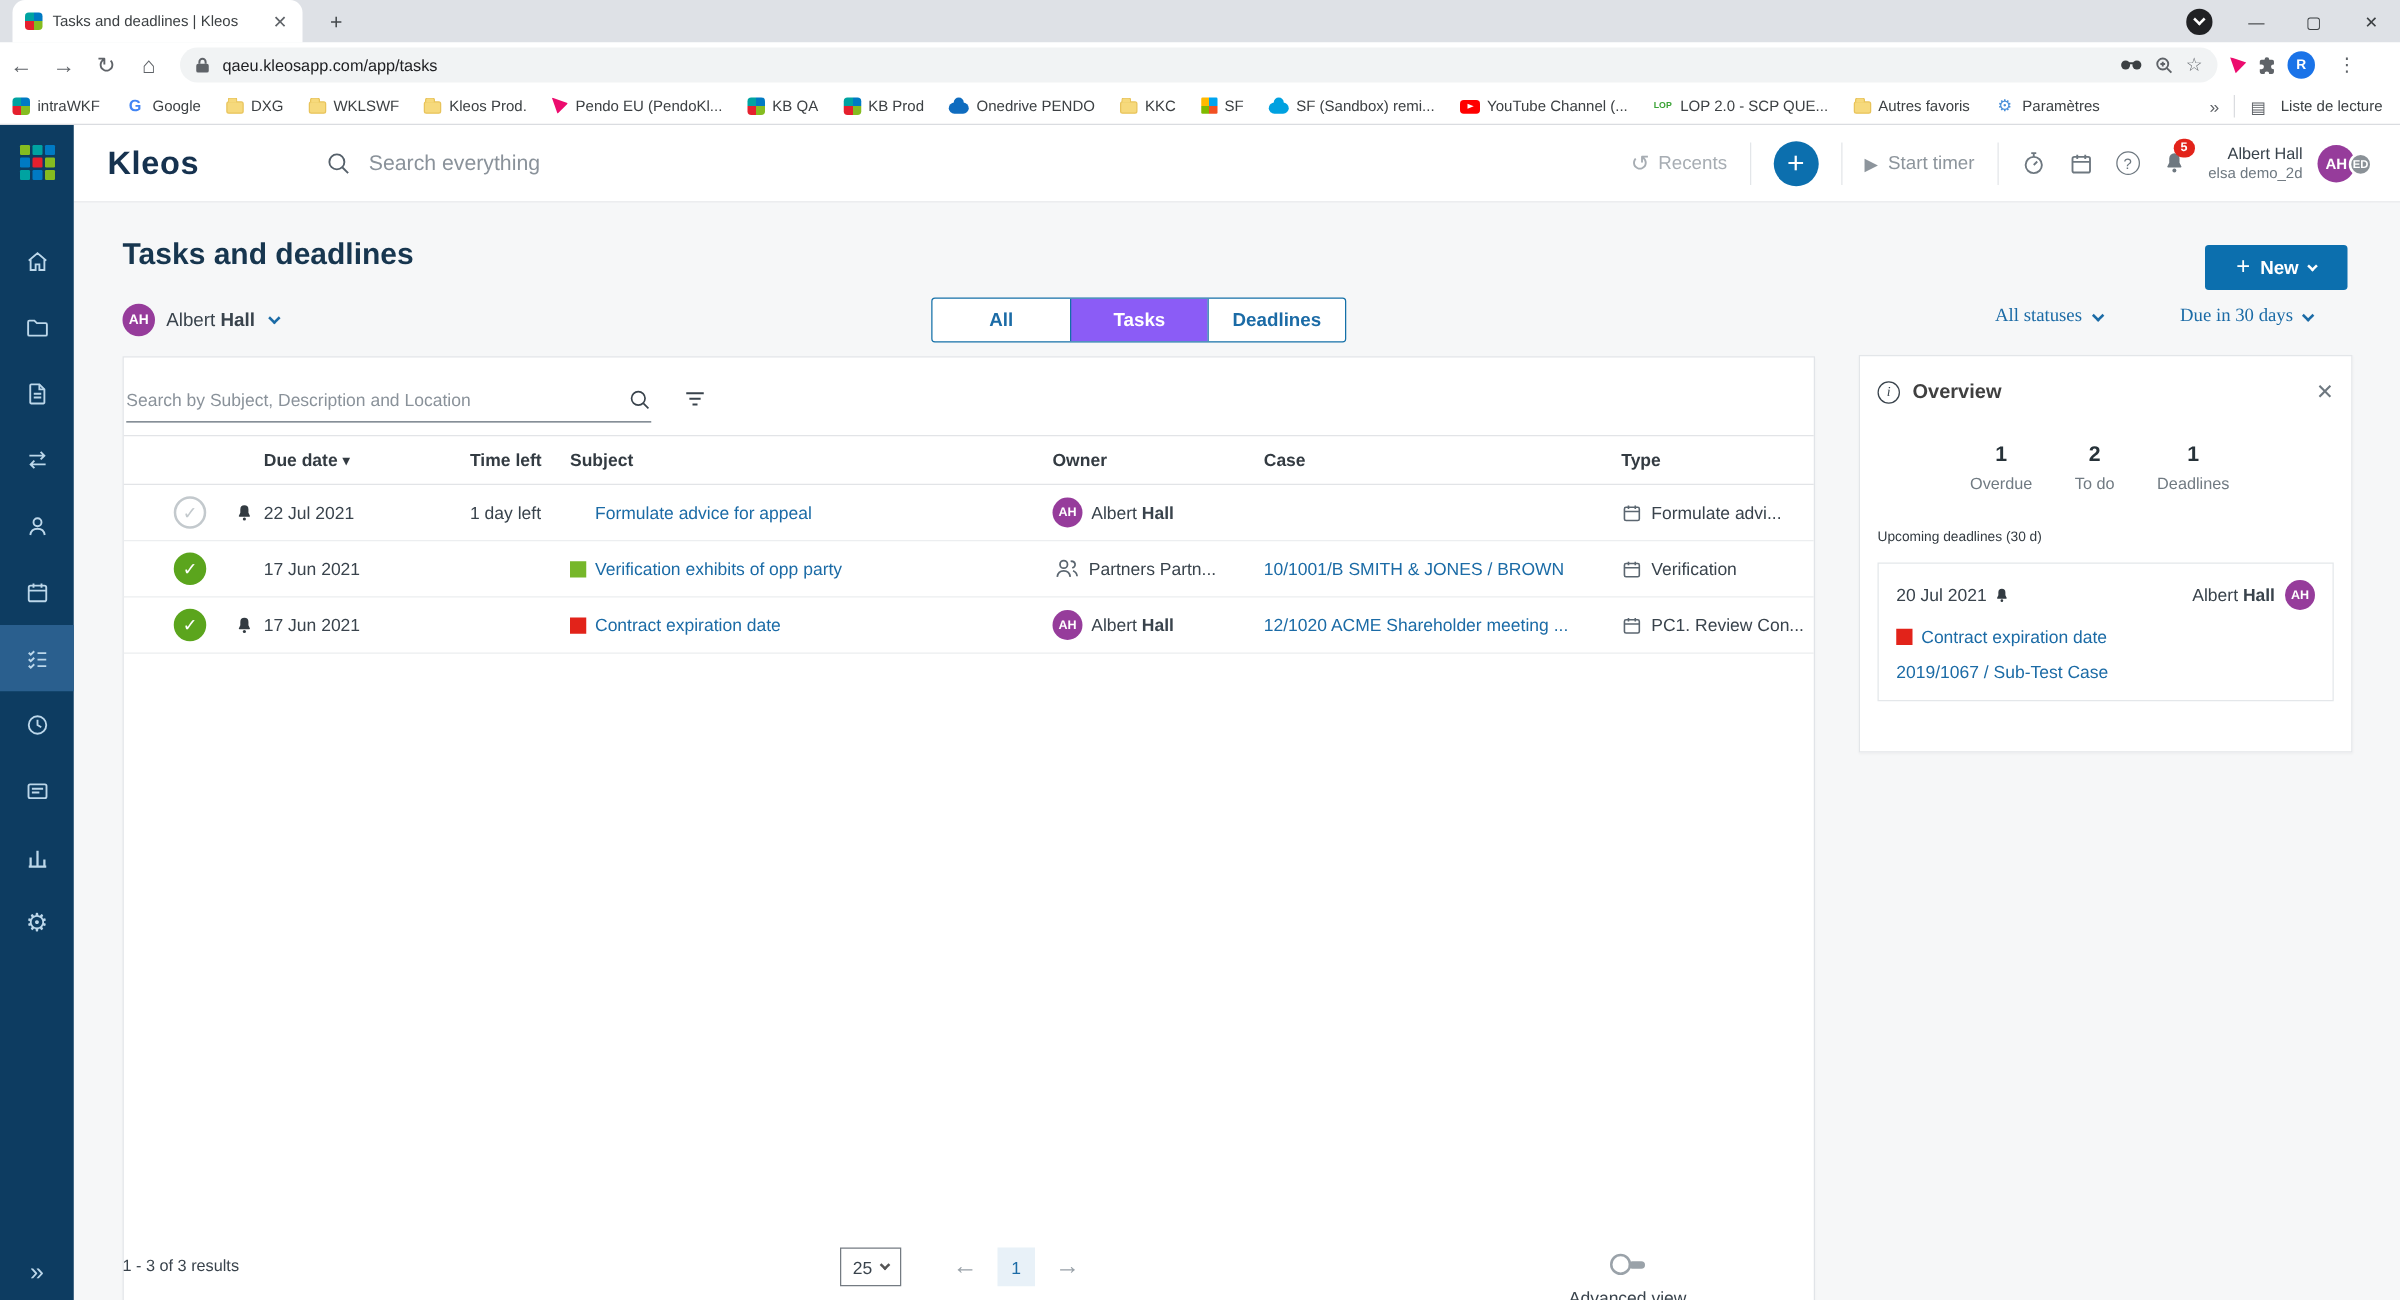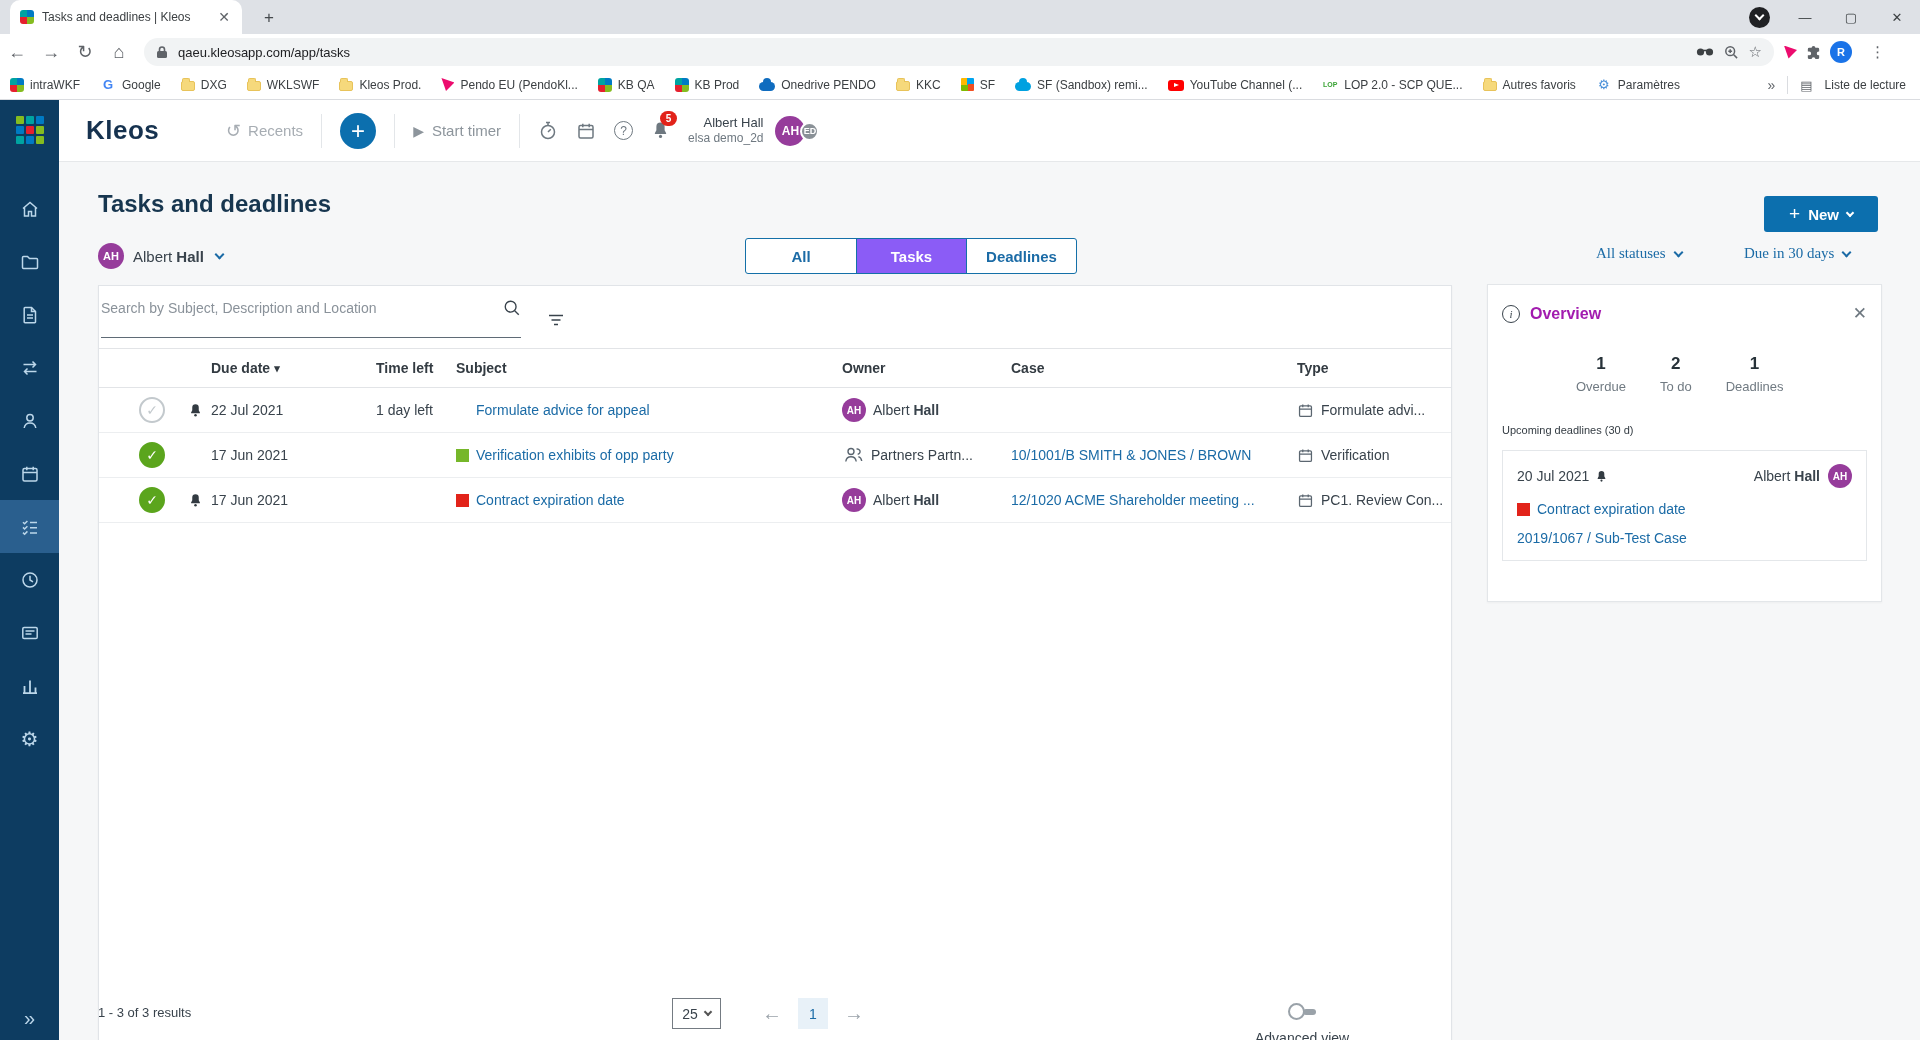--- a/index.html
+++ b/index.html
@@ -92,21 +92,21 @@
   .seg { width:110px; height:34px; display:flex; align-items:center; justify-content:center; font-size:15px; font-weight:bold; color:#1b6ba6; border-left:1px solid #1470a8; }
   .seg:first-child { border-left:none; }
   .seg.active { background:#8b5cf6; color:#fff; }
   .filter-dd { position:absolute; top:145px; display:flex; align-items:center; gap:9px; color:#1b6ba6; font-size:15px;font-family:Liberation Serif, serif; }
   .filter-dd .chev { border-color:#1b6ba6; margin-top:-3px; }
   .dd-statuses { left:1596px; } .dd-due { left:1744px; }
 
   
   .card { position:absolute; left:98px; top:185px; width:1354px; height:802px; background:#fff; border:1px solid #e1e4e8; box-shadow:0 1px 2px rgba(0,0,0,.04); }
   .search-row { height:62px; display:flex; align-items:flex-end; padding:0 0 10px 2px; }
-  .tbl-search { width:420px; display:flex; align-items:center; border-bottom:1px solid #5f6b76; padding-bottom:20px;margin-top:38px; }
+  .tbl-search { width:420px; display:flex; align-items:center; border-bottom:1px solid #5f6b76; padding-bottom:8px;margin-top:38px; }
   .tbl-search input { border:none; outline:none; flex:1; font-size:14px; color:#333; font-family:inherit; background:transparent; }
   .tbl-search input::placeholder { color:#8a929a; }
   .filter-ic { margin-left:26px; margin-bottom:6px; color:#39434c; }
   .grid-row { display:grid; grid-template-columns:80px 32px 165px 80px 386px 169px 286px 156px; align-items:center; }
   .thead { height:40px; border-top:1px solid #e2e4e7; border-bottom:1px solid #e2e4e7; font-size:14px; font-weight:bold; color:#333b42; }
   .trow { height:45px; border-bottom:1px solid #eceef0; font-size:14px; color:#39434c; }
   .cell-check { display:flex; justify-content:flex-end; padding-right:14px; }
   .ckc { width:26px; height:26px; border-radius:50%; display:flex; align-items:center; justify-content:center; font-size:14px; }
   .ckc.todo { border:2px solid #c3c9cd; color:#c3c9cd; background:#fff; }
   .ckc.done { background:#5ba51d; color:#fff; border:2px solid #5ba51d; }
@@ -119,21 +119,21 @@
   .owner-txt { white-space:nowrap; overflow:hidden; text-overflow:ellipsis; }
   .cell-type { display:flex; align-items:center; gap:7px; min-width:0; padding-right:6px; color:#39434c; }
   .cal-ic { color:#5b6670; flex:none; display:flex; }
   .sort-tri { font-size:11px; color:#333b42; margin-left:4px; vertical-align:1px; }
   .group-ic { color:#5b6670; display:flex; }
 
   
   .overview { position:absolute; left:1487px; top:184px; width:395px; height:318px; background:#fff; border:1px solid #e3e6e9; box-shadow:0 1px 2px rgba(0,0,0,.04); padding:0 14px; }
   .ov-head { display:flex; align-items:center; gap:10px; margin-top:18px; }
   .info-c { width:18px; height:18px; border:1.5px solid #39434c; border-radius:50%; font-size:11px; font-style:italic; font-family:"Liberation Serif",serif; display:flex; align-items:center; justify-content:center; color:#39434c; }
-  .ov-title { font-size:16px; font-weight:bold; color:#a21caf; flex:1; }
+  .ov-title { font-size:16px; font-weight:bold; color:#404040; flex:1; }
   .ov-close { color:#6e7880; font-size:17px; }
   .ov-stats { display:flex; gap:34px; padding-left:74px; margin-top:30px; text-align:center; }
   .ov-stat .num { font-size:17px; font-weight:bold; color:#273239; }
   .ov-stat .lab { font-size:13px; color:#707a82; margin-top:5px; }
   .ov-sub { font-size:11px; color:#333b42; margin-top:30px; }
   .ov-card { margin-top:14px; border:1px solid #e4e7ea; padding:13px 14px; }
   .ov-line1 { display:flex; align-items:center; }
   .ov-date { font-size:14px; color:#39434c; display:flex; align-items:center; gap:6px; flex:1; }
   .ov-owner { display:flex; align-items:center; gap:8px; font-size:14px; color:#39434c; }
   .ov-line2 { display:flex; align-items:center; margin-top:13px; }
@@ -367,20 +367,27 @@
           </div>
         <div class="sb-item">
             <span class="gear-glyph">⚙</span>
           </div>
       </div>
       <div class="sb-expand">»</div>
     </div>
 
     <div class="app-header">
       <span class="brand">Kleos</span>
+      <div class="hdr-search">
+        <svg width="20" height="20" viewBox="0 0 20 20" fill="none" stroke="#55606a" stroke-width="1.5">
+            <circle cx="8.5" cy="8.5" r="6"></circle>
+            <path d="M13 13l4.5 4.5"></path>
+          </svg>
+        <input placeholder="Search everything" style="">
+      </div>
       <div class="hdr-right">
         <div class="recents">
           <span style="font-size:18px">↺</span>
           <span>Recents</span>
         </div>
         <div class="hdr-div"></div>
         <div class="plus-btn">+</div>
         <div class="hdr-div"></div>
         <div class="start-timer">
           <span style="font-size:14px">▶</span>

